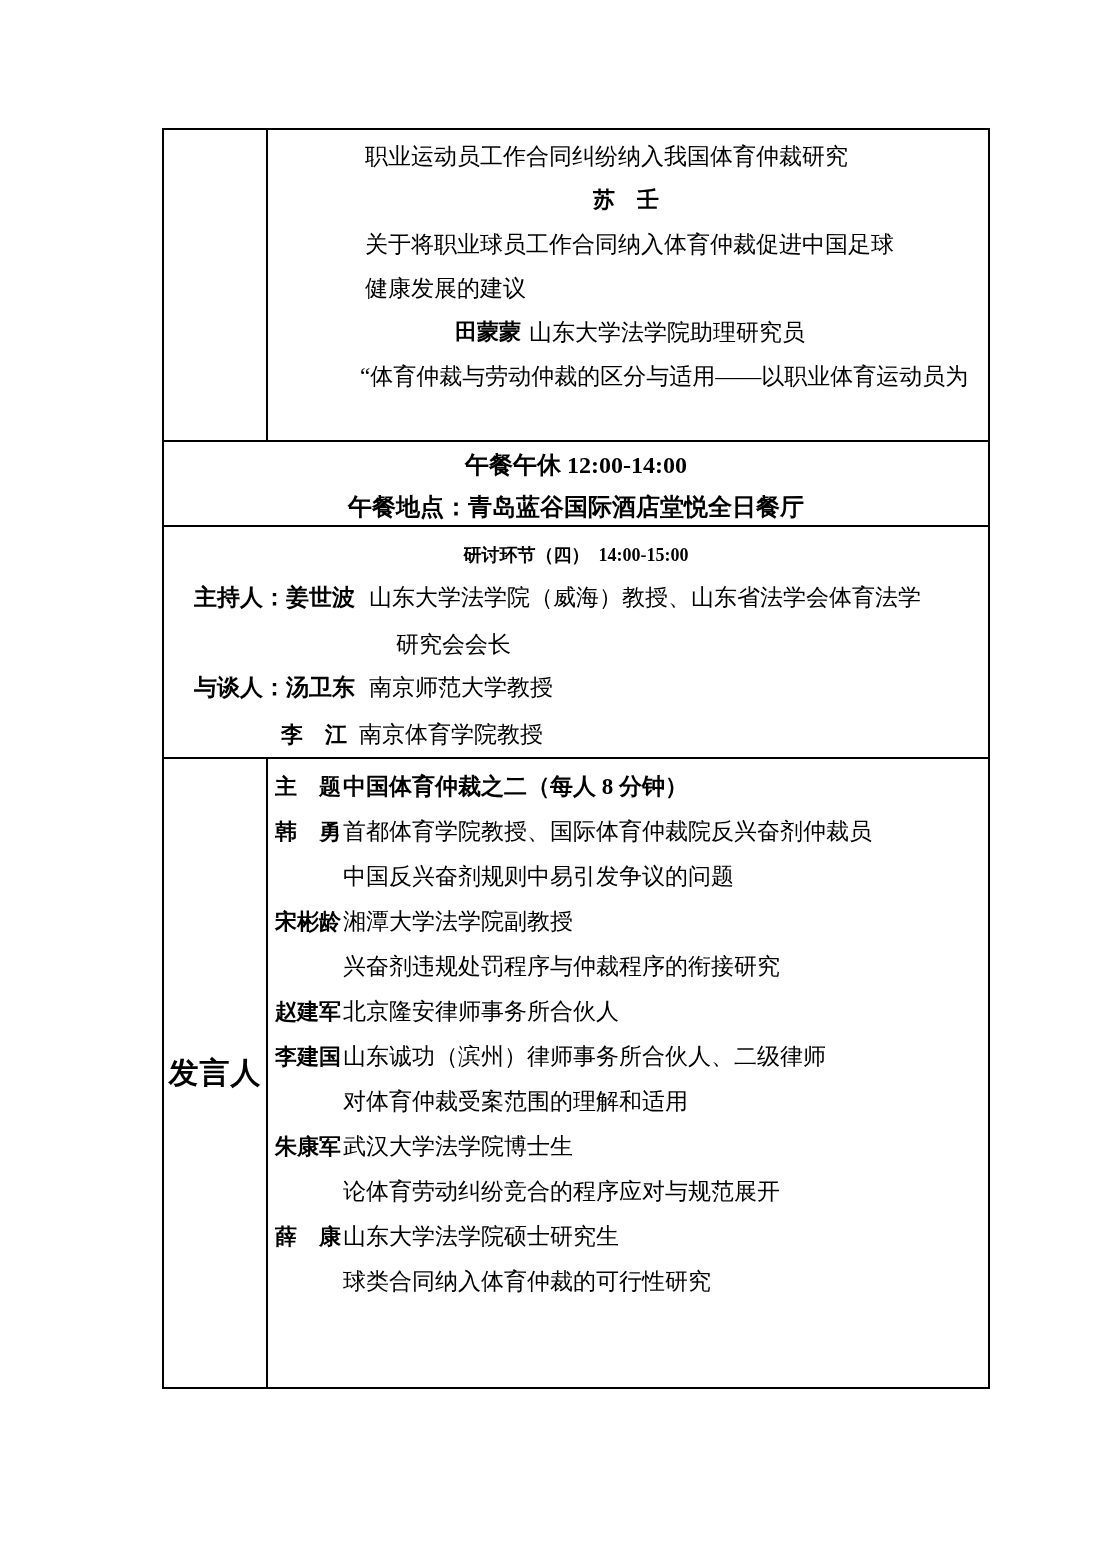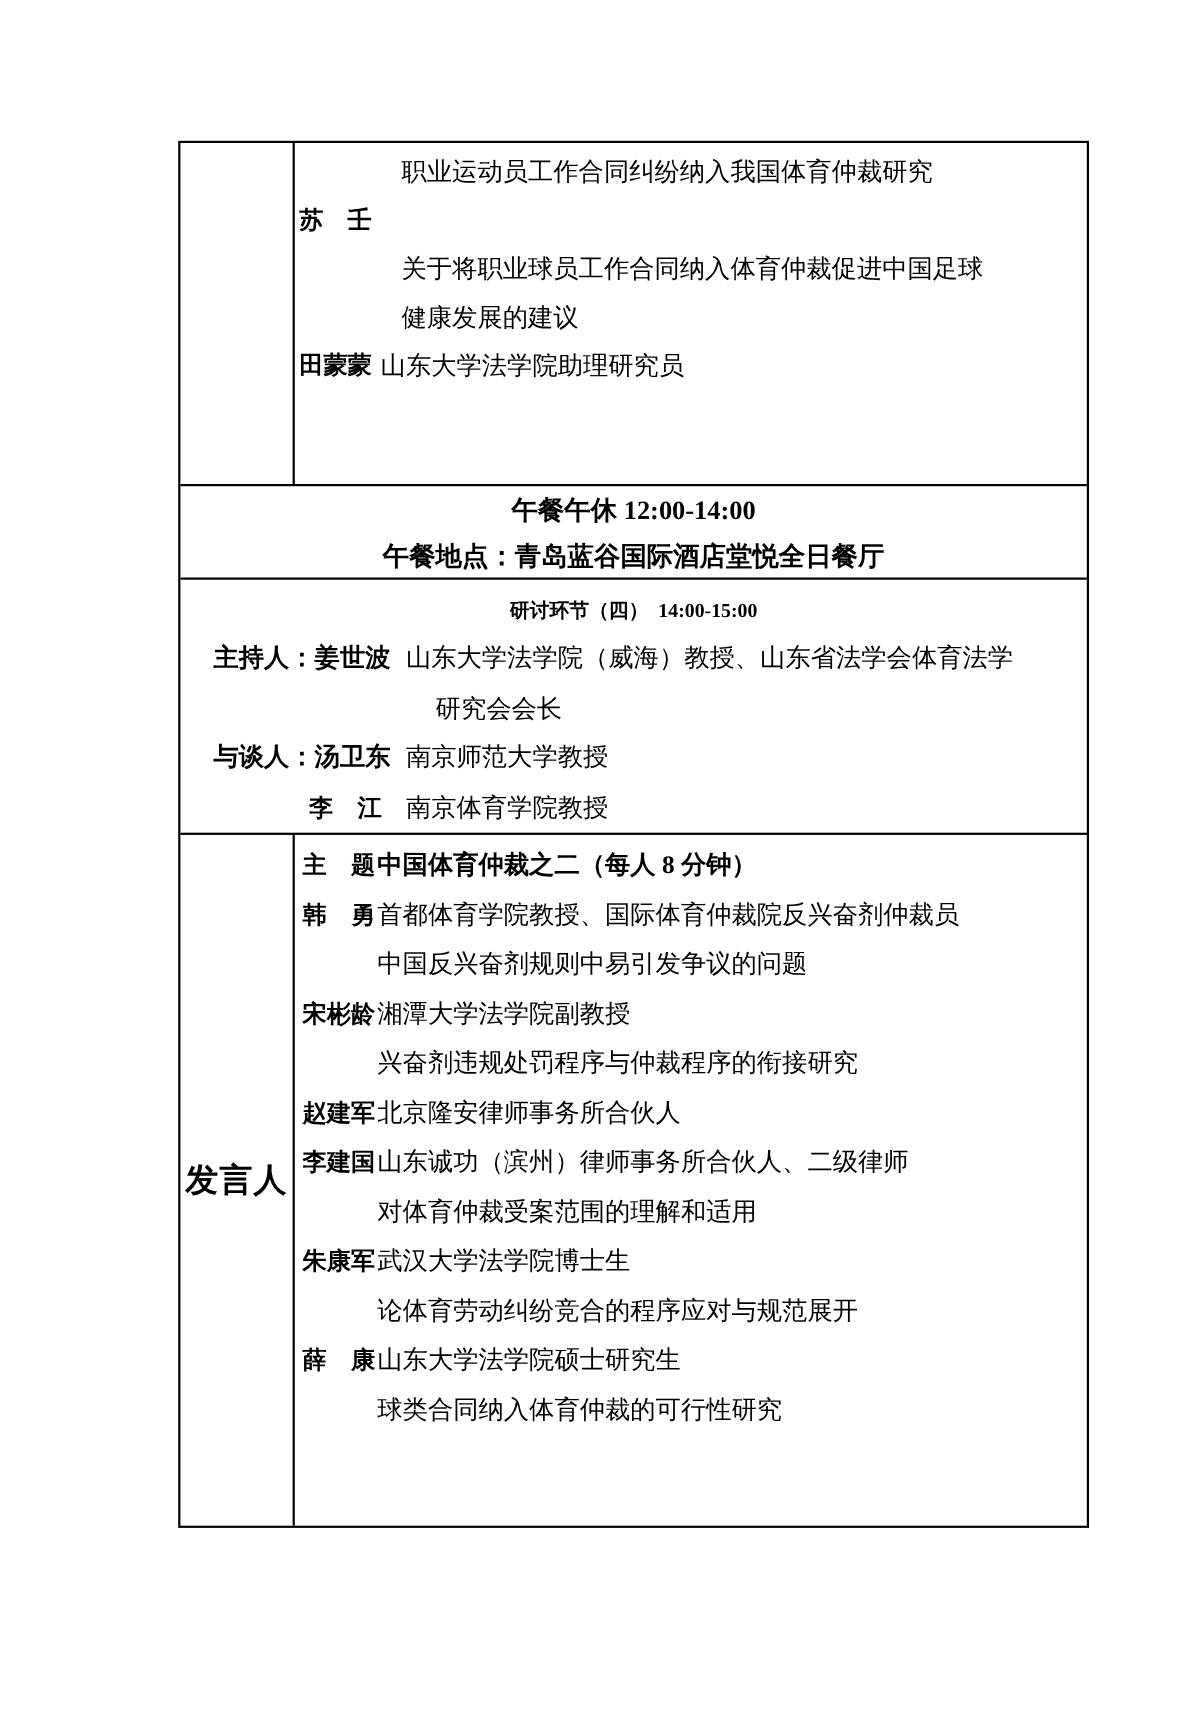--- a/index.html
+++ b/index.html
@@ -43,52 +43,53 @@
     white-space:pre;
   }
   .bold{font-weight:bold;}
   .name{
     font-weight:bold;
     display:inline-block;
     width:66px;flex:0 0 66px;
     font-size:22px;
     white-space:pre;
   }
-  .r1-name{padding-left:4px;}
+  .r1-name{padding-left:4px;justify-content:center;}
   .r1-name .name{margin-right:8px;}
   .r1-topic{padding-left:97px;}
   .r1-quote{padding-left:92px;}
   .r1-quote2{padding-left:107px;}
   .r4-name{padding-left:7px;}
   .r4-name .name{margin-right:2px;}
   .r4-topic{padding-left:75px;}
   .s-title{justify-content:center;font-size:18px;}
   .s-host{padding-left:30px;font-family:Liberation Mono, monospace;}
   .s-aff2{padding-left:232px;}
-  .s-disc2{padding-left:117px;gap:10px;}
+  .s-disc2{padding-left:117px;}
   .s-disc2 .name{margin-right:12px;}
   .s-label{font-weight:bold;}
   .s-name{font-weight:bold;margin-right:14px;}
   .col-label{font-weight:bold;font-size:30px;letter-spacing:1px;}
   .lunch-line{font-weight:bold;font-size:24px;}
 </style>
 </head>
 <body>
 
 <div class="page">
   <div class="doc-table">
 
     <div class="row row-split row1 b-bottom">
       <div class="cell-left"></div>
       <div class="cell-right">
         <div class="line r1-topic"><span>职业运动员工作合同纠纷纳入我国体育仲裁研究</span></div>
         <div class="line r1-name"><span class="name">苏　壬</span></div>
         <div class="line r1-topic"><span>关于将职业球员工作合同纳入体育仲裁促进中国足球</span></div>
         <div class="line r1-topic"><span>健康发展的建议</span></div>
         <div class="line r1-name"><span class="name">田蒙蒙</span><span>山东大学法学院助理研究员</span></div>
+        <div class="line r1-quote"><span>“体育仲裁与劳动仲裁的区分与适用——以职业体育运动员为</span></div>
       </div>
     </div>
 
     <div class="row row2 b-bottom">
       <div class="line lunch-line"><span>午餐午休 12:00-14:00</span></div>
       <div class="line lunch-line"><span>午餐地点：青岛蓝谷国际酒店堂悦全日餐厅</span></div>
     </div>
 
     <div class="row row3 b-bottom">
       <div class="line s-title bold"><span>研讨环节（四）  14:00-15:00</span></div>

